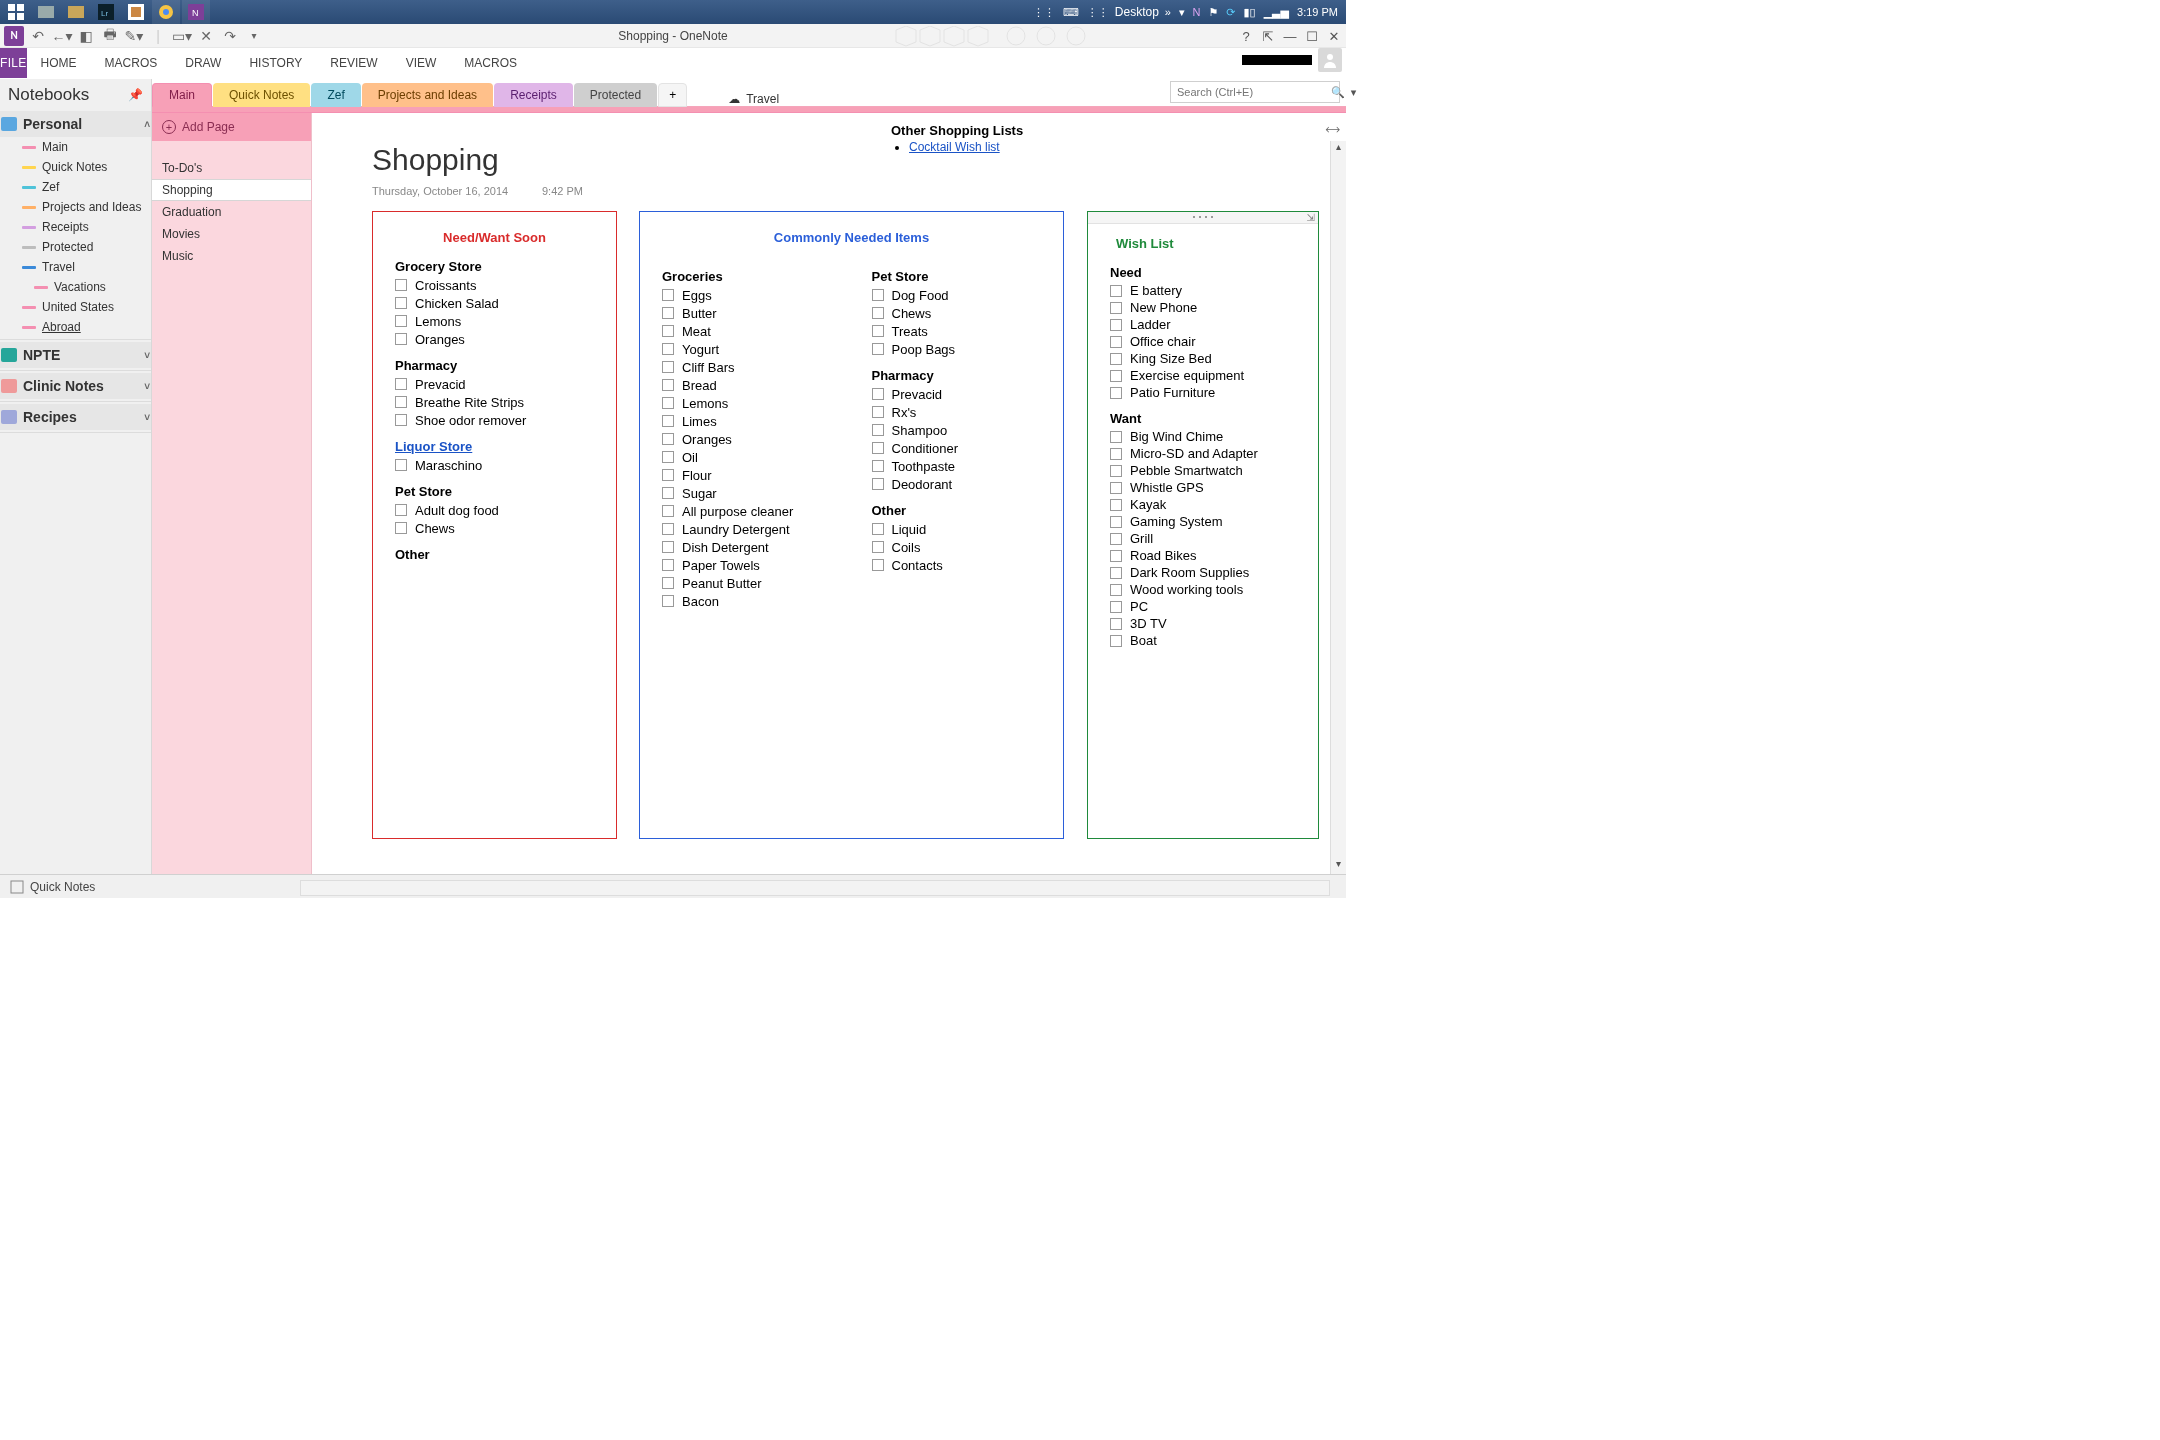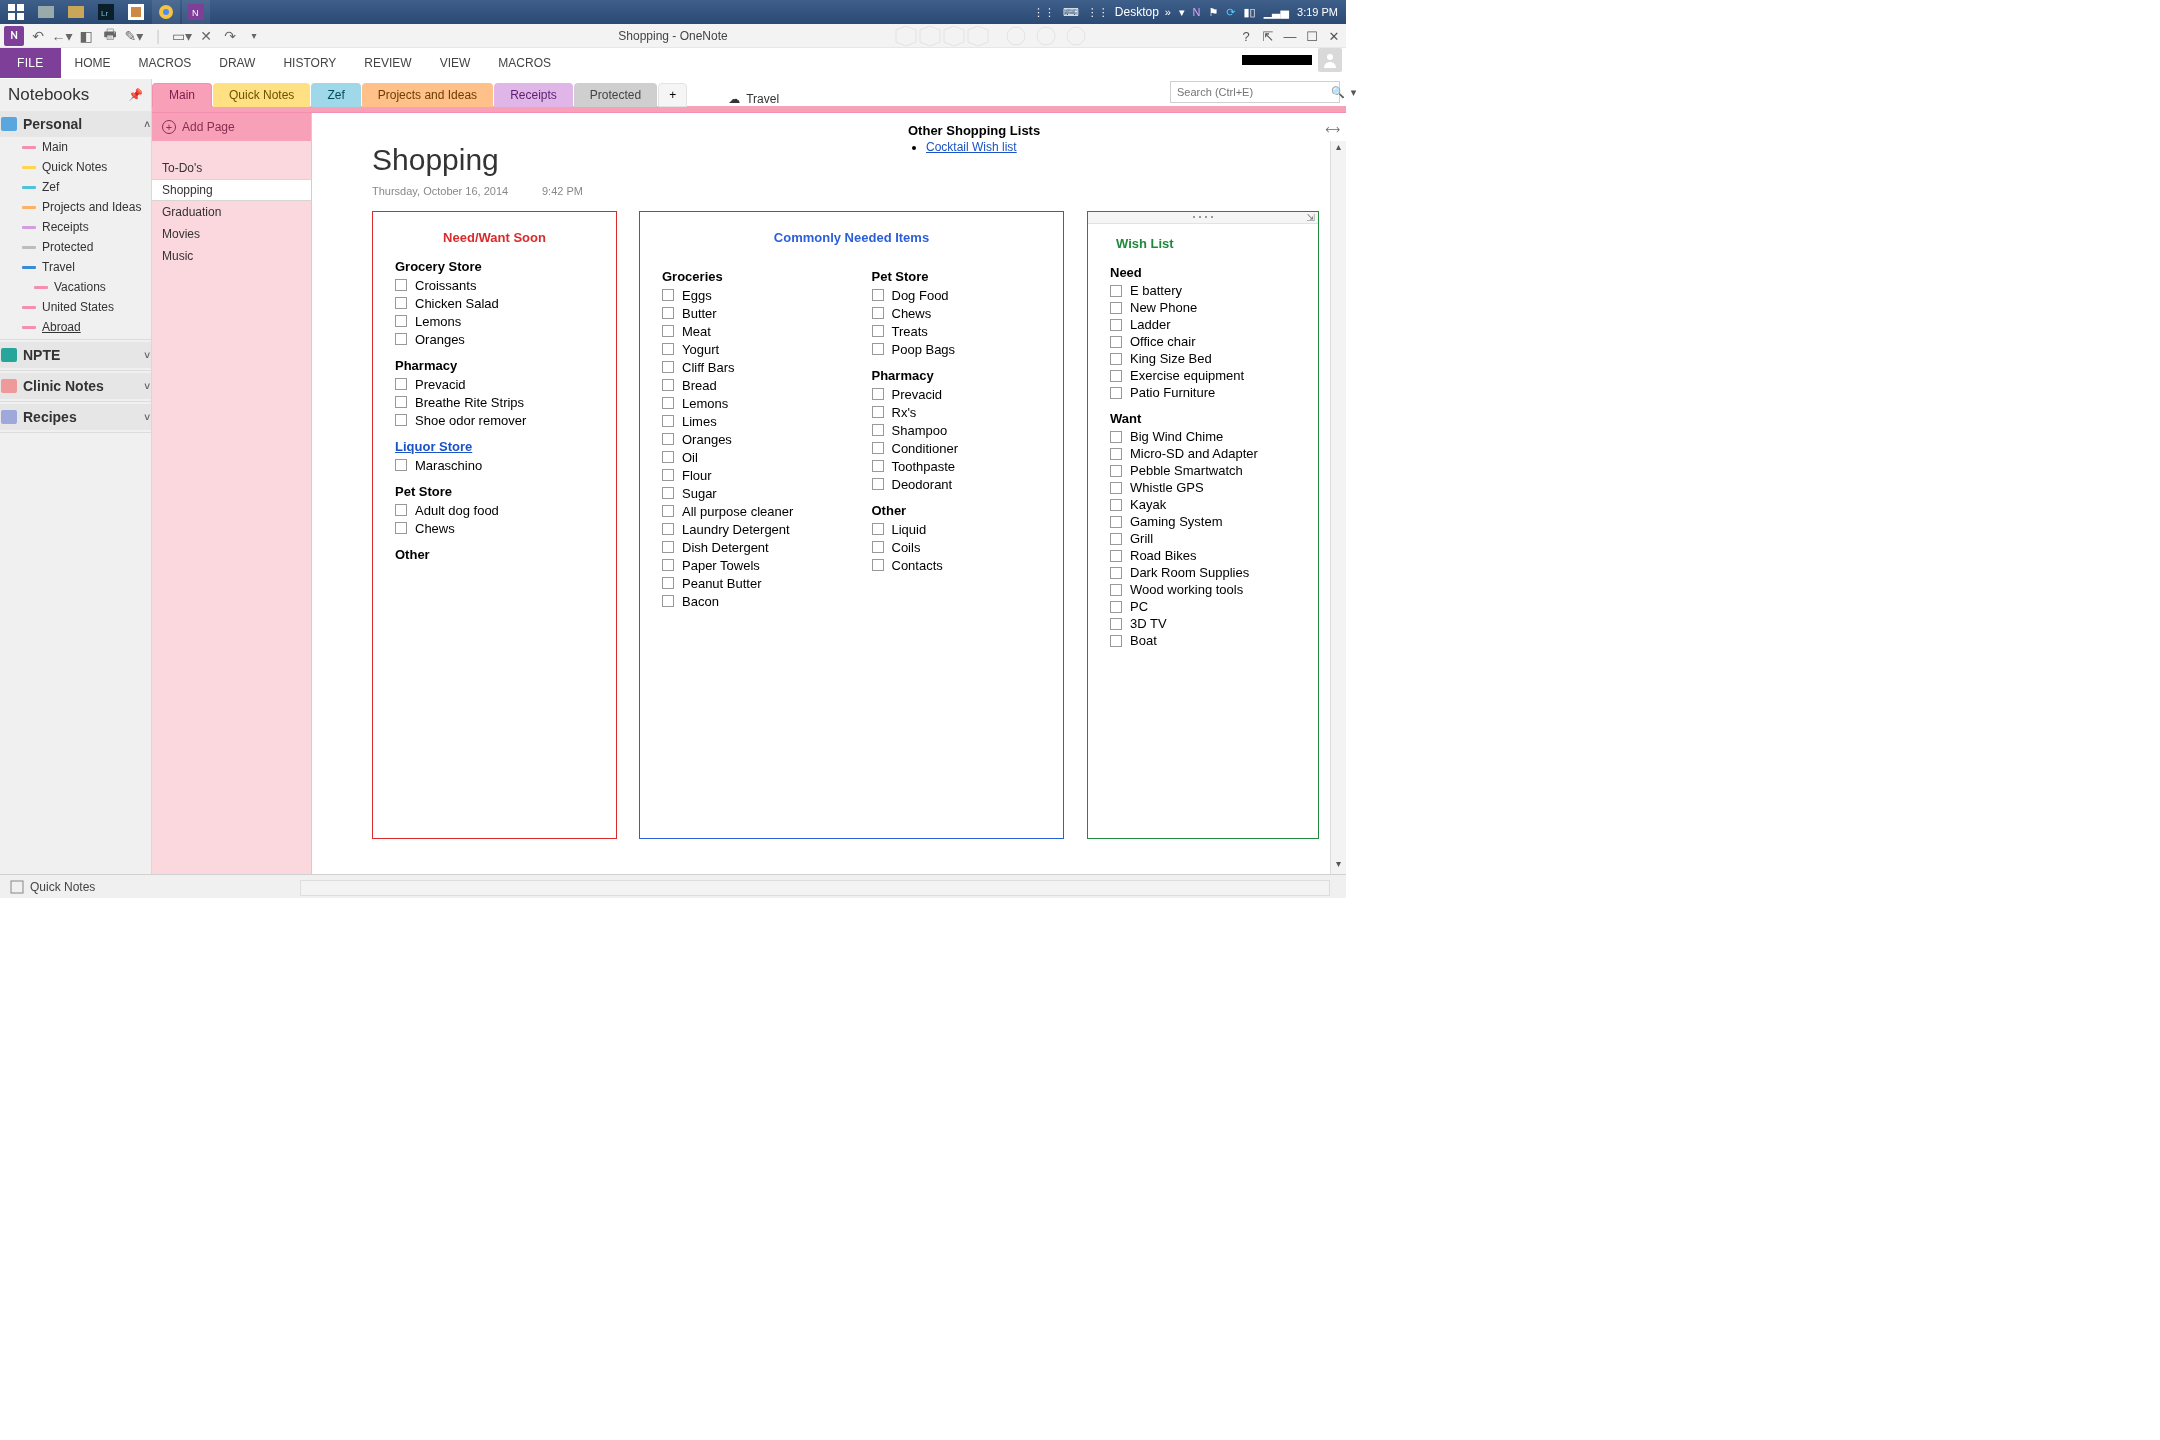--- a/index.html
+++ b/index.html
@@ -25,21 +25,21 @@
   .qat-left { display:flex; align-items:center; gap:4px; padding-left:4px;}
   .qat-btn { width:20px; height:20px; display:flex; align-items:center; justify-content:center; color:#666; font-size:14px;}
   .on-logo { width:20px; height:20px; background:#7d3f98; display:flex; align-items:center; justify-content:center; border-radius:2px;}
   .on-logo::after{content:"N"; color:#fff; font-weight:bold; font-size:11px; font-family:Calibri, sans-serif;}
   .win-title { position:absolute; left:50%; transform:translateX(-50%); font-size:12px; color:#444;}
   .win-ctrls { position:absolute; right:2px; top:0; display:flex; gap:2px; align-items:center; height:24px;}
   .win-ctrls span { width:20px; text-align:center; font-size:13px; color:#555;}
 
   
   .ribbon { height: 31px; background:#fff; display:flex; align-items:flex-end; border-bottom:1px solid #fff;}
-  .file-tab { background:#7d3f98; color:#fff; height:31px; padding:0 17px; display:flex; align-items:center; font-size:12px; letter-spacing:.3px;}
+  .file-tab { background:#7d3f98; color:#fff; height:31px; padding:0 0; display:flex; align-items:center; font-size:12px; letter-spacing:.3px;}
   .ribbon-tab { height:31px; padding:0 14px; display:flex; align-items:center; font-size:12px; color:#444; }
   .deco-hex {
     position:absolute; right:40px; top:26px; width:420px; height:28px;
     opacity:.18;
   }
   .user-area { position:absolute; right:4px; top:46px; height:28px; display:flex; align-items:center; gap:6px;}
   .user-name { width:70px; height:10px; background:#000;}
   .avatar { width:24px; height:24px; background:#d9d9d9; border-radius:2px; display:flex; align-items:center; justify-content:center; }
 
   
@@ -86,21 +86,21 @@
   .pages-pane .pg { height:22px; display:flex; align-items:center; padding:0 10px; color:#333;}
   .pages-pane .pg.sel { background:#fff; border-top:1px solid #d6d6d6; border-bottom:1px solid #d6d6d6;}
 
   
   .canvas { flex:1; background:#fff; position:relative; overflow:auto;}
   .canvas-inner { position:relative; width:1020px; height:780px; }
   .page-title { position:absolute; left:60px; top:30px; font-size:30px; font-weight:300; color:#333;}
   .page-date { position:absolute; left:60px; top:72px; font-size:11px; color:#888;}
   .page-time { position:absolute; left:230px; top:72px; font-size:11px; color:#888;}
 
-  .other-lists { position:absolute; left:596px; top:10px; font-size:12px;}
+  .other-lists { position:absolute; left:579px; top:10px; font-size:12px;}
   .other-lists .hdr{ font-weight:bold; font-size:13px;}
   .other-lists ul { margin:2px 0 0 18px;}
   .other-lists a { color:#1a53c6;}
 
   .note-box { position:absolute; border:1px solid; padding:18px 22px 10px 22px; font-size:13px; background:#fff;}
   .nb-red { left:60px; top:98px; width:245px; height:628px; border-color:#d92b2b;}
   .nb-blue{ left:327px; top:98px; width:425px; height:628px; border-color:#2b5fd9;}
   .nb-green{left:775px; top:98px; width:232px; height:628px; border-color:#1f8a3b;}
 
   .drag-top {

